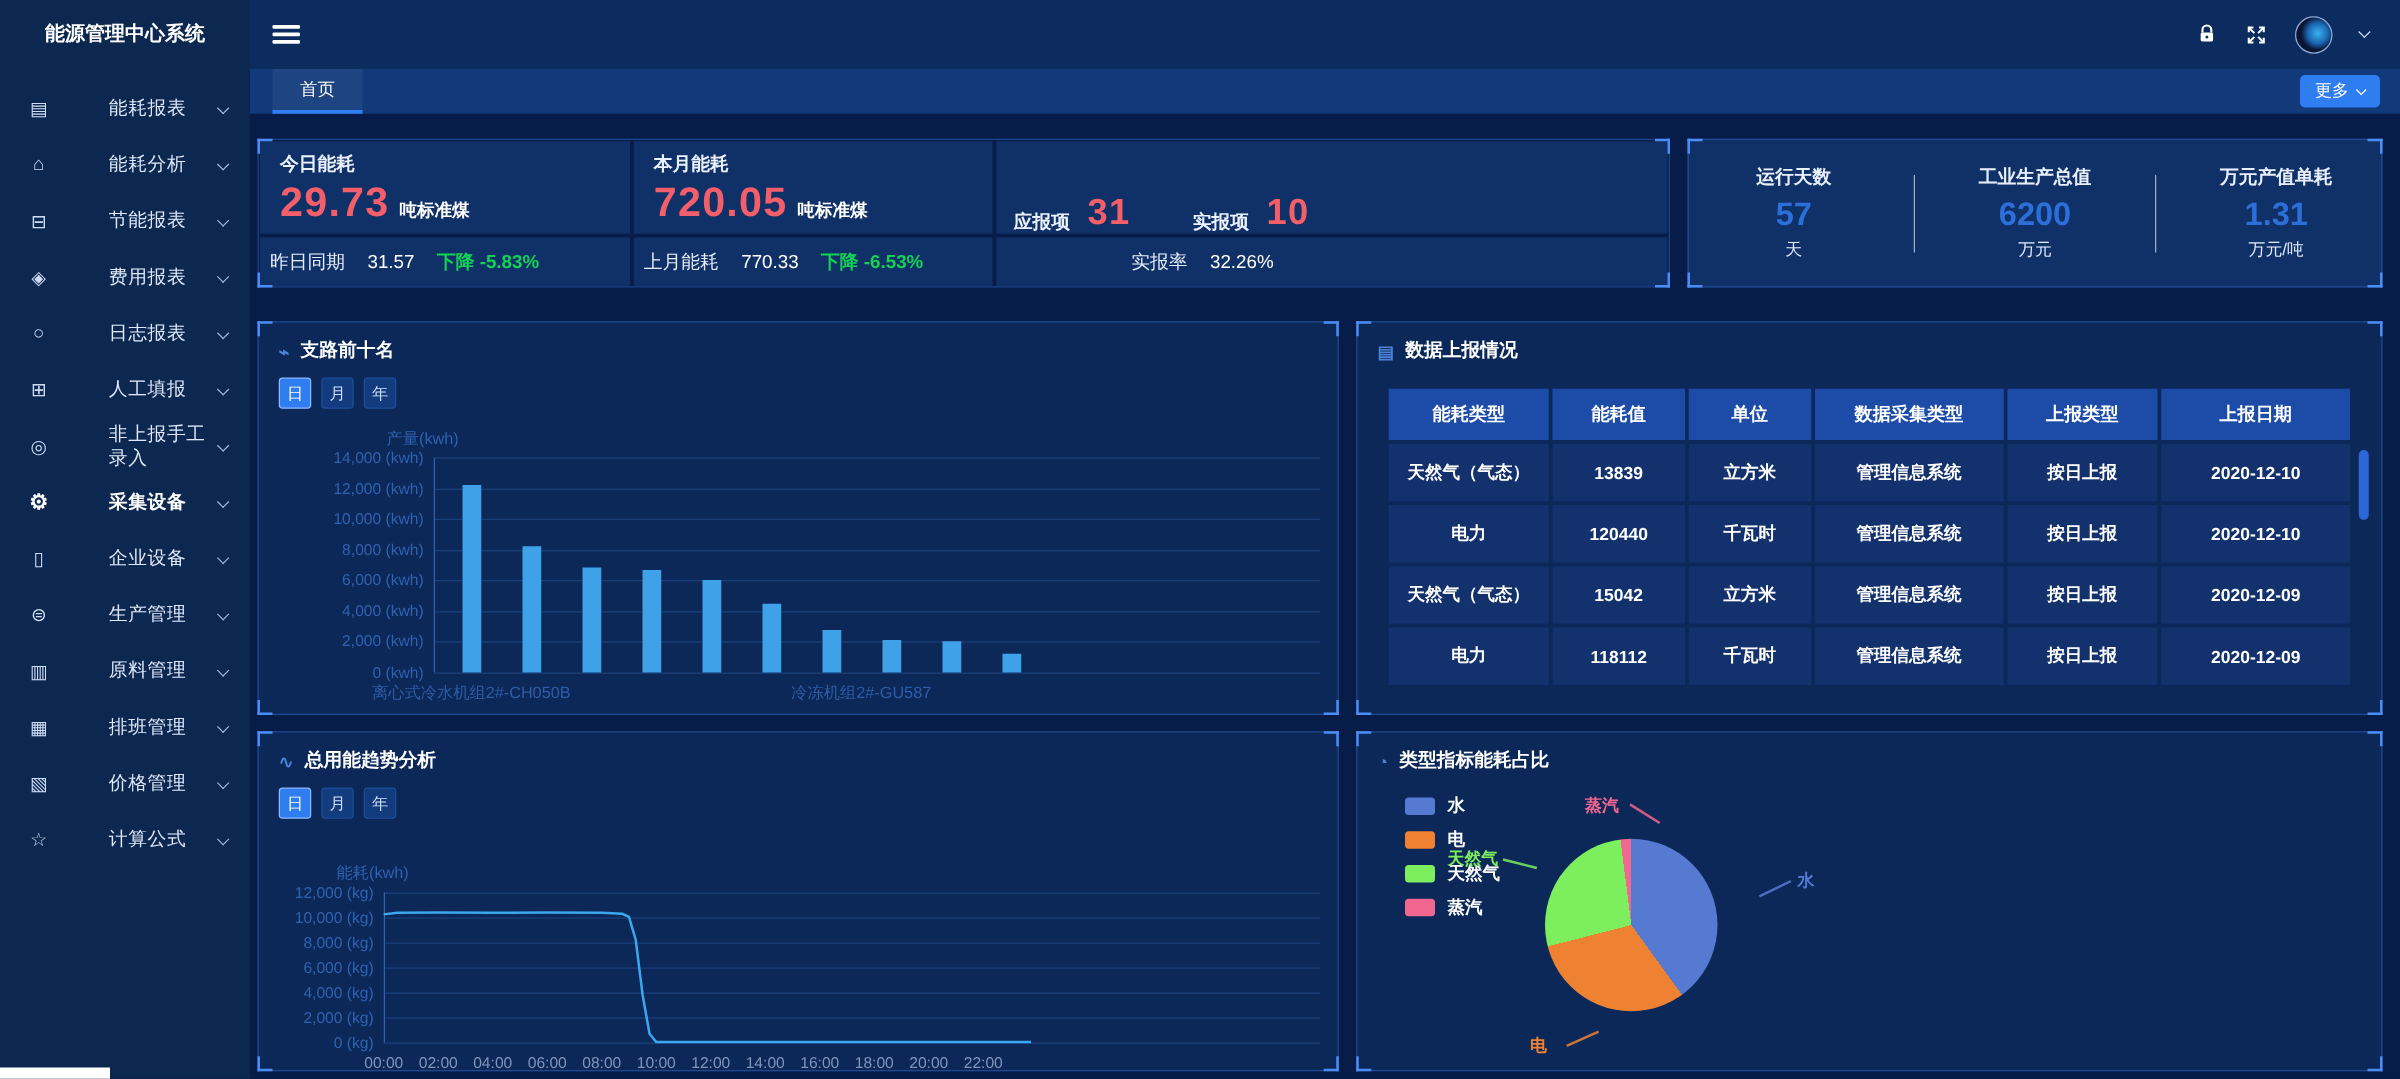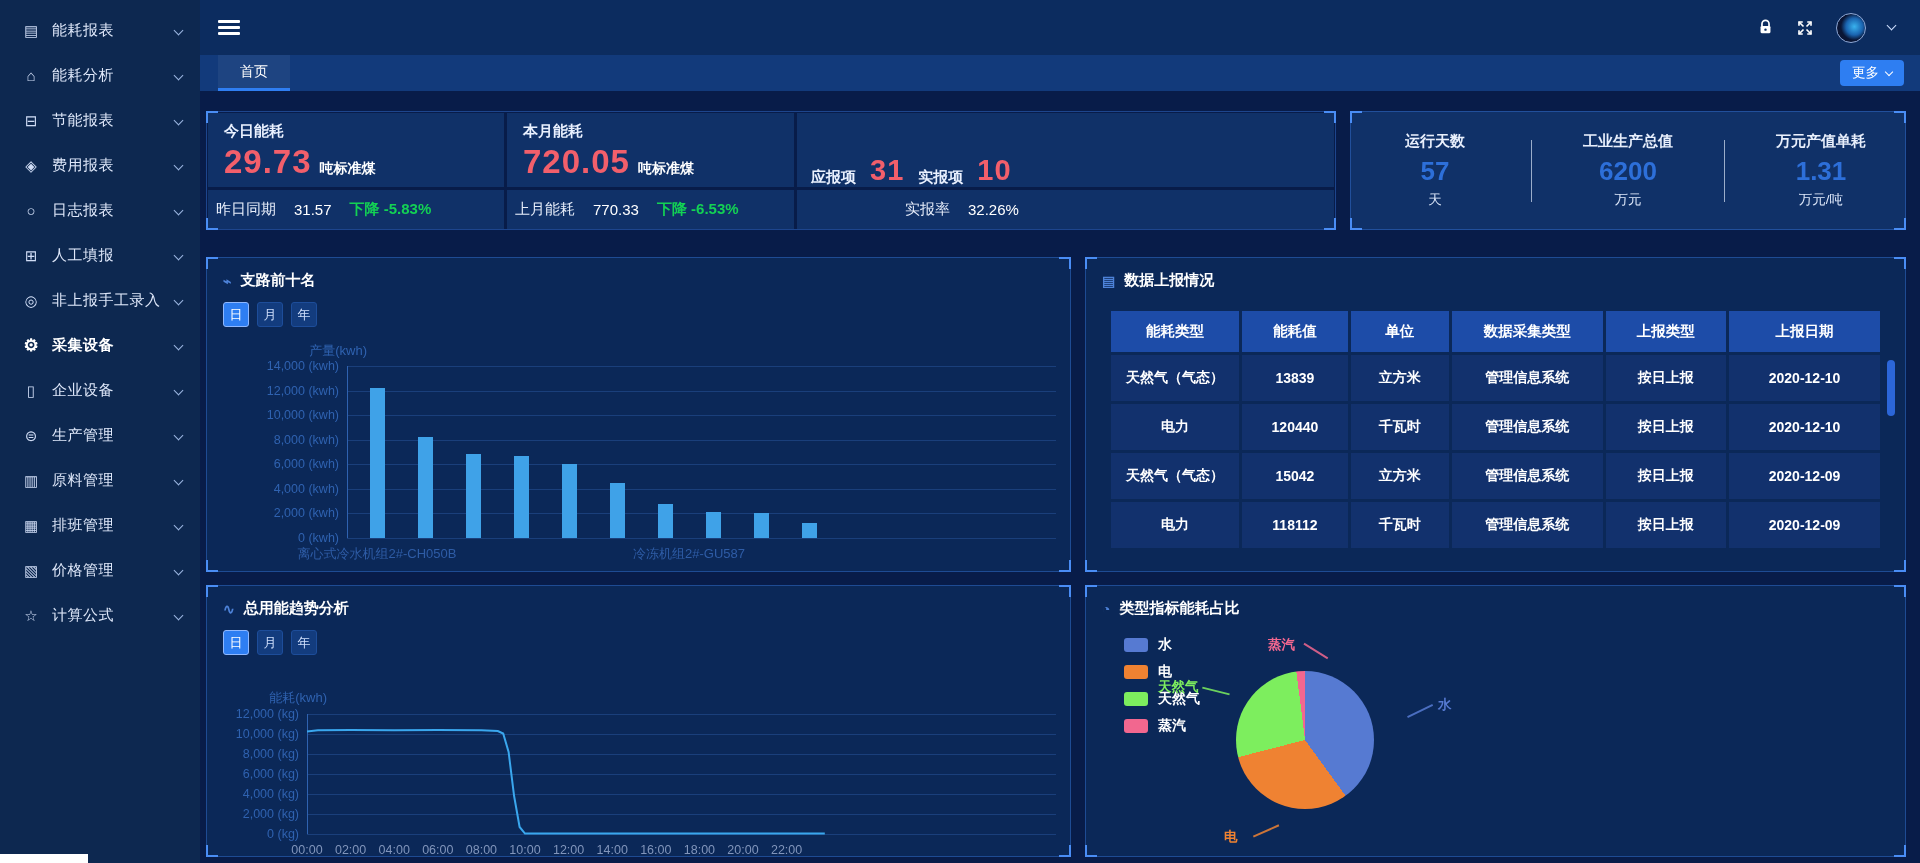--- a/index.html
+++ b/index.html
@@ -6,21 +6,21 @@
   html,body { width:1920px; height:863px; overflow:hidden; background:#081c49;
     font-family:"Liberation Sans", sans-serif; }
   .app { display:flex; width:100%; height:100%; position:relative; }
 
   
   .sidebar { width:200px; height:100%; background:#0d2850; flex:0 0 200px; color:#e8eefc; }
   .side-title { height:56px; line-height:56px; text-align:center; font-size:16px; font-weight:700; color:#ffffff; }
   .side-nav { padding-top:8px; }
   .side-item { height:45px; display:flex; align-items:center; padding:0 18px 0 22px; cursor:pointer; color:#dfe8fa; font-size:15px; }
   .side-item .s-ico { width:18px; font-size:15px; margin-right:12px; color:#cfdcf5; text-align:center; }
-  .side-item .s-lbl { flex:1; letter-spacing:.5px; }
+  .side-item .s-lbl { flex:1; letter-spacing:.5px;margin-left:35px; }
   .side-item.active { color:#ffffff; font-weight:700; }
   .side-item.active .s-ico { color:#ffffff; font-size:17px; }
   .chev { width:7px; height:7px; border-right:1.6px solid #9db7e2; border-bottom:1.6px solid #9db7e2; transform:rotate(45deg); display:inline-block; }
 
   
   .main { flex:1; display:flex; flex-direction:column; min-width:0; }
   .topbar { height:55px; background:#0c2c5f; display:flex; align-items:center; justify-content:space-between; padding:0 25px 0 18px; }
   .burger { width:22px; cursor:pointer; }
   .burger i { display:block; height:2.6px; background:#fff; margin:3.6px 0; border-radius:1px; }
   .top-icons { display:flex; align-items:center; gap:22px; }
@@ -56,21 +56,21 @@
   .kpi-panel { width:1145px; padding:1px; background:#081c49; }
   .kpi-grid { display:grid; grid-template-columns:296px 287px 1fr; grid-template-rows:74px 39px; gap:3px; height:100%; }
   .kpi-cell { background:#103168; }
   .kpi-top { padding:9px 16px 12px 16px; display:flex; flex-direction:column; }
   .kpi-label { font-size:15px; color:#eaf1ff; font-weight:600; }
   .kpi-value-row { display:flex; align-items:baseline; gap:8px; margin-top:2px; }
   .kpi-num { font-size:33px; font-weight:800; color:#f25f6b; letter-spacing:1px; }
   .kpi-num.md { font-size:29px; }
   .kpi-unit { font-size:14px; font-weight:700; color:#ffffff; }
   .kpi-report { display:flex; align-items:flex-end; gap:14px; padding-left:14px; }
-  .kpi-report .gap { }
+  .kpi-report .gap { margin-left:36px; }
   .kpi-sub { display:flex; align-items:center; gap:18px; padding-left:8px; font-size:15px; color:#e6edfa; }
   .kpi-sub .v { color:#ffffff; }
   .trend { color:#13d154; font-weight:600; }
   .kpi-sub.rate { padding-left:108px; }
 
   
   .stats-panel { flex:1; background:#103168; }
   .stats-body { display:flex; height:100%; align-items:center; justify-content:center; gap:12px; }
   .stat { width:168px; text-align:center; }
   .st-l { font-size:15px; color:#e8effc; font-weight:600; margin-bottom:5px; }
@@ -119,20 +119,21 @@
   .pl-3 { left:182px; top:50px; }   .pl-3 .lead { left:34px; top:14px; transform:rotate(32deg); }
 
   .scroll-artifact { position:fixed; left:0; bottom:0; width:88px; height:9px; background:#ffffff; }
 </style>
 </head>
 <body>
 
 <div class="app">
 
   <aside class="sidebar">
+    <div class="side-title">能源管理中心系统</div>
     <nav class="side-nav">
         <div class="side-item">
           <span class="s-ico">▤</span>
           <span class="s-lbl">能耗报表</span>
           <i class="chev"></i>
         </div>
         <div class="side-item">
           <span class="s-ico">⌂</span>
           <span class="s-lbl">能耗分析</span>
           <i class="chev"></i>

